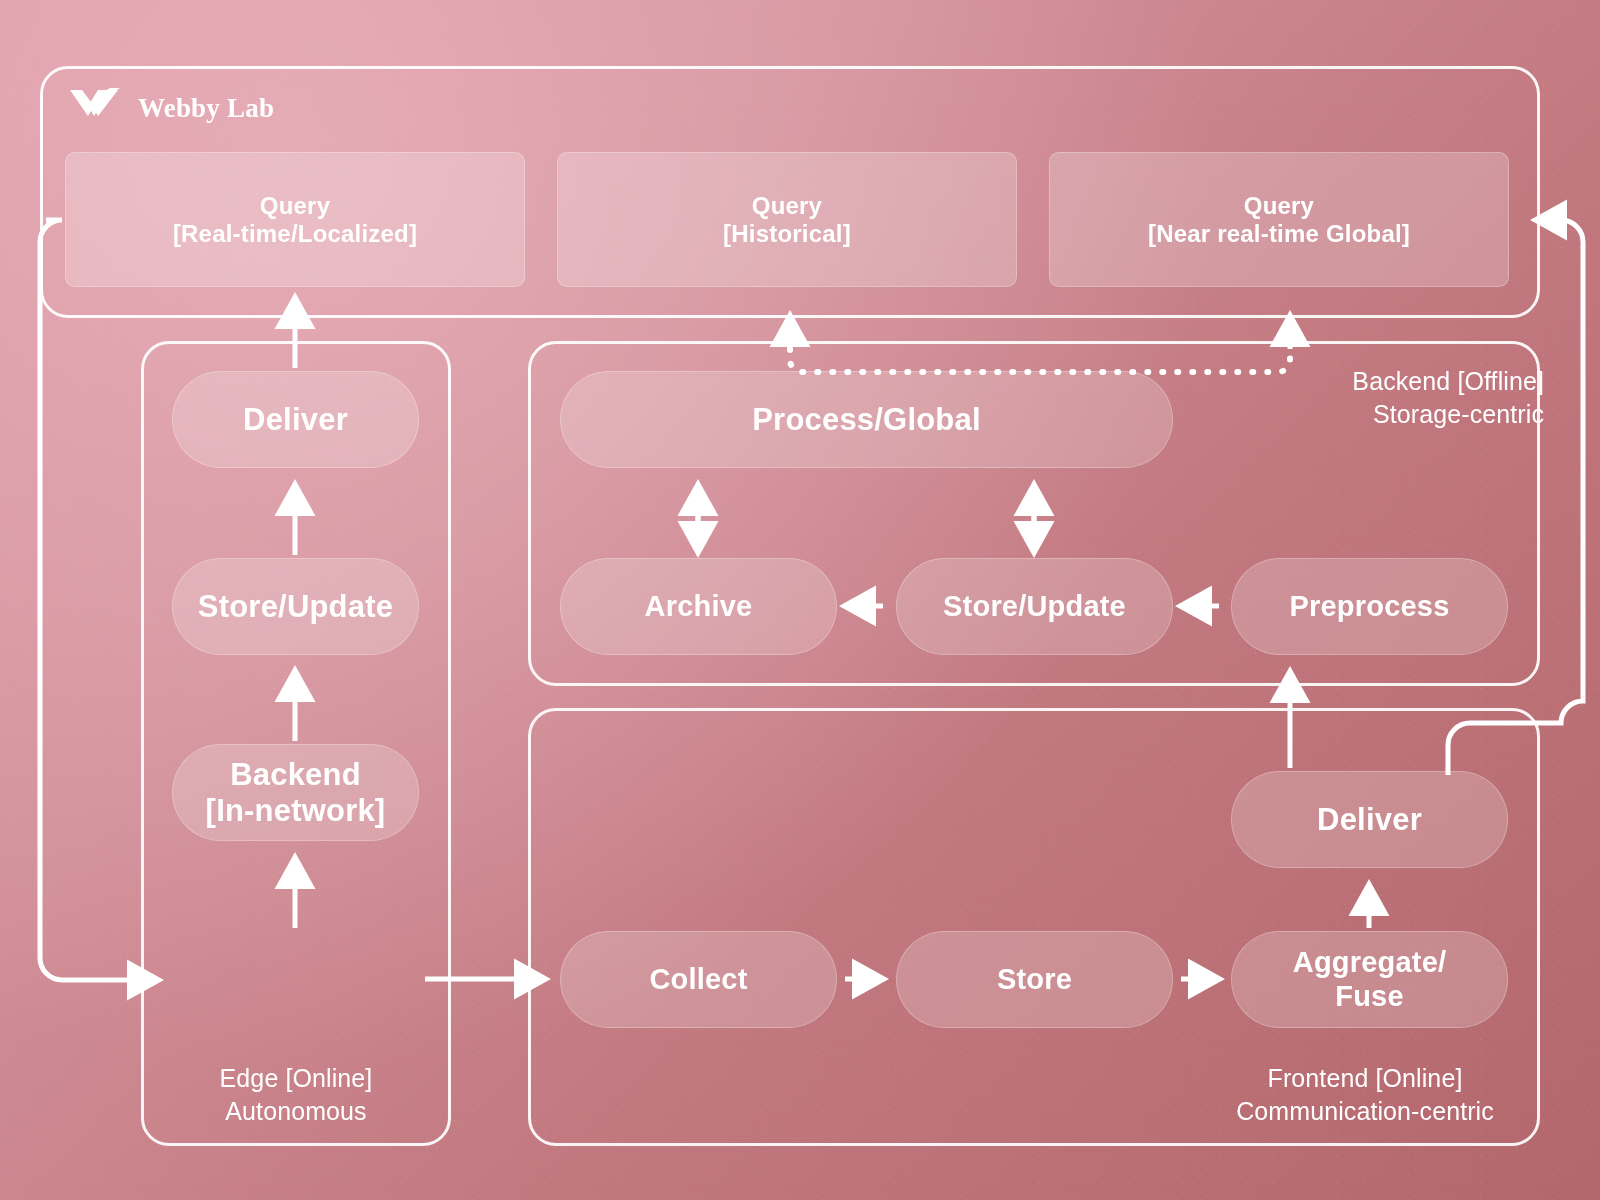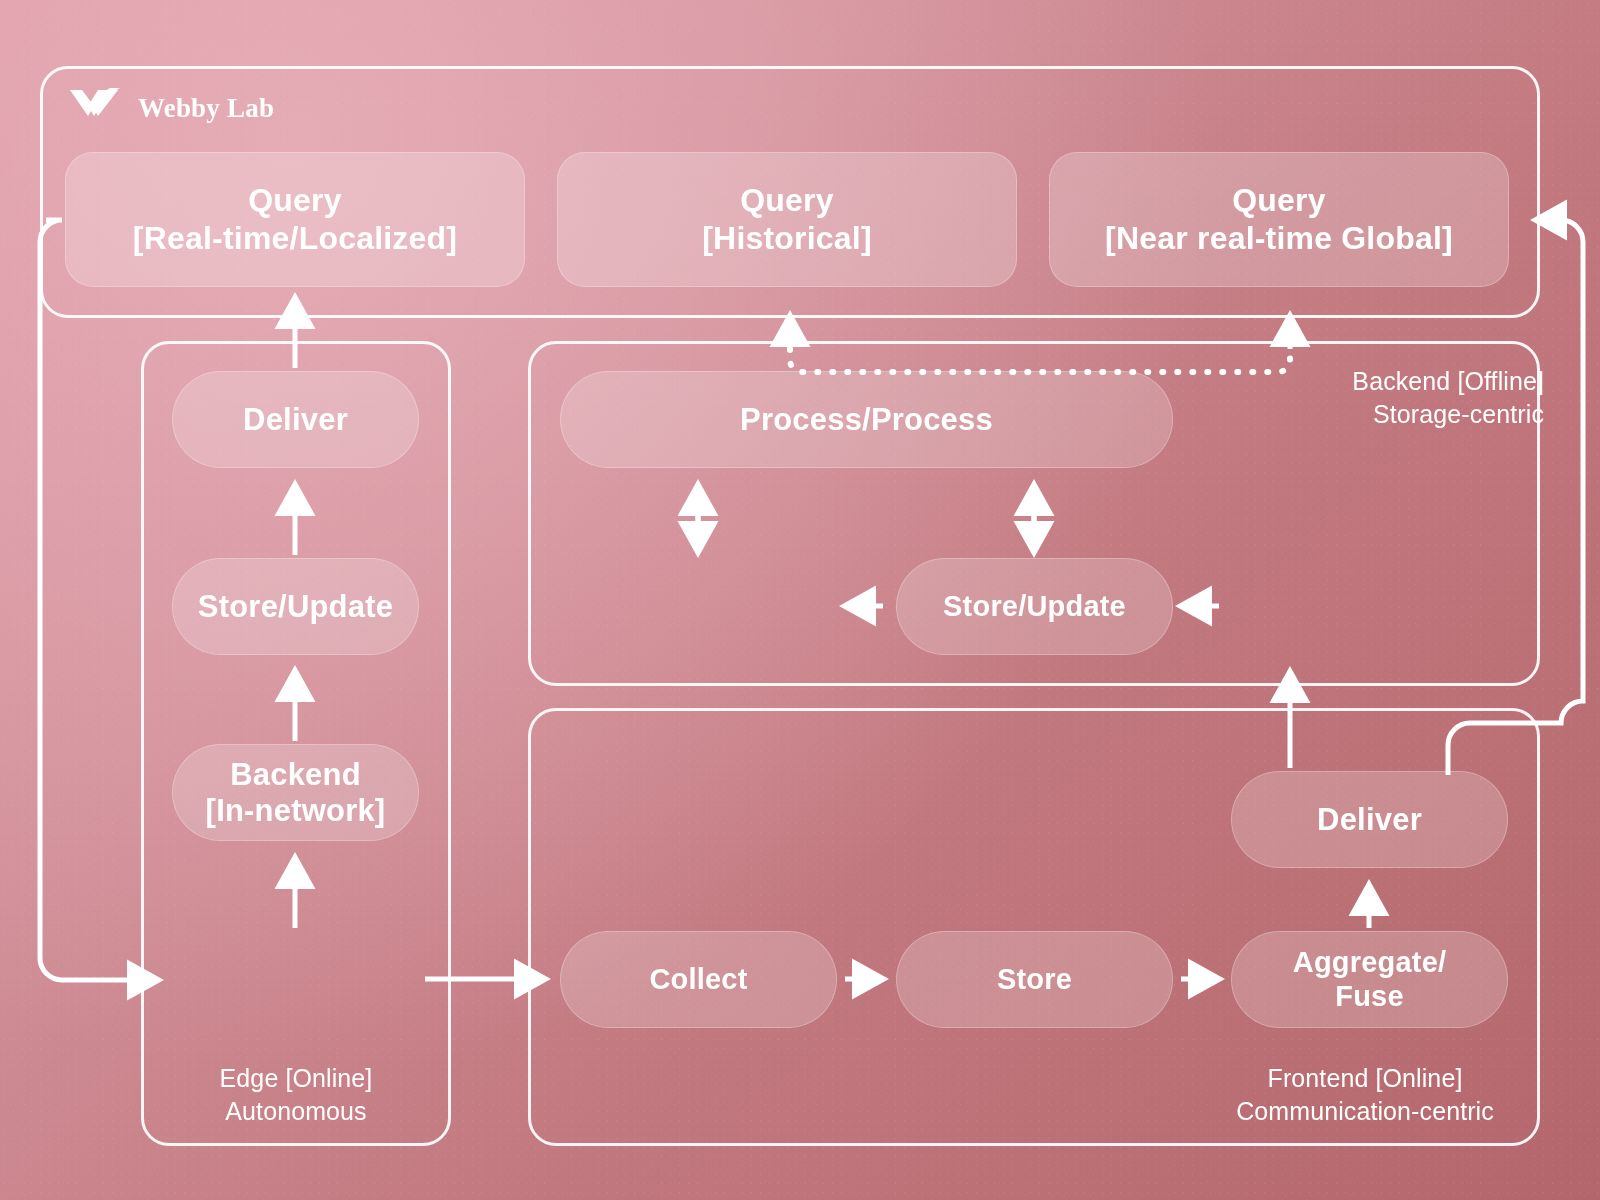--- a/index.html
+++ b/index.html
@@ -49,23 +49,23 @@
     color:#fff;
     font-weight:bold;
     letter-spacing:0.2px;
     line-height:1.16;
     background:rgba(255,255,255,0.20);
     border:1px solid rgba(255,255,255,0.26);
     border-radius:999px;
     white-space:pre-line;
   }
   .node.query {
-    border-radius:28px;
+    border-radius:10px;
     background:rgba(255,255,255,0.22);
-    font-size:32px;
+    font-size:24px;
   }
   .node.big   { font-size:31px; }
   .node.mid   { font-size:29px; }
 
   
   #logo-wrap {
     position:absolute; left:68px; top:86px;
     display:flex; align-items:center; gap:14px;font-family:Liberation Serif, serif;
   }
   #logo-text { color:#fff; font-size:27px; font-weight:600; letter-spacing:0.2px; }
@@ -118,24 +118,30 @@
   <div class="node big" style="left:172px; top:744px; width:247px; height:97px;">
     <span>Backend
 [In-network]</span>
   </div>
 
   <div class="panel" style="left:528px; top:341px; width:1012px; height:345px;"></div>
   <div class="panel-label" style="right:56px; top:365px; text-align:right;">Backend [Offline]
 Storage-centric</div>
 
   <div class="node big" style="left:560px; top:371px; width:613px; height:97px;">
-    <span>Process/Process</span>
+    <span>Process/Global</span>
+  </div>
+  <div class="node mid" style="left:560px; top:558px; width:277px; height:97px;">
+    <span>Archive</span>
   </div>
   <div class="node mid" style="left:896px; top:558px; width:277px; height:97px;">
     <span>Store/Update</span>
+  </div>
+  <div class="node mid" style="left:1231px; top:558px; width:277px; height:97px;">
+    <span>Preprocess</span>
   </div>
 
   <div class="panel" style="left:528px; top:708px; width:1012px; height:438px;"></div>
   <div class="panel-label" style="left:1190px; width:350px; top:1062px; text-align:center;">Frontend [Online]
 Communication-centric</div>
 
   <div class="node big" style="left:1231px; top:771px; width:277px; height:97px;">
     <span>Deliver</span>
   </div>
   <div class="node mid" style="left:560px; top:931px; width:277px; height:97px;">

